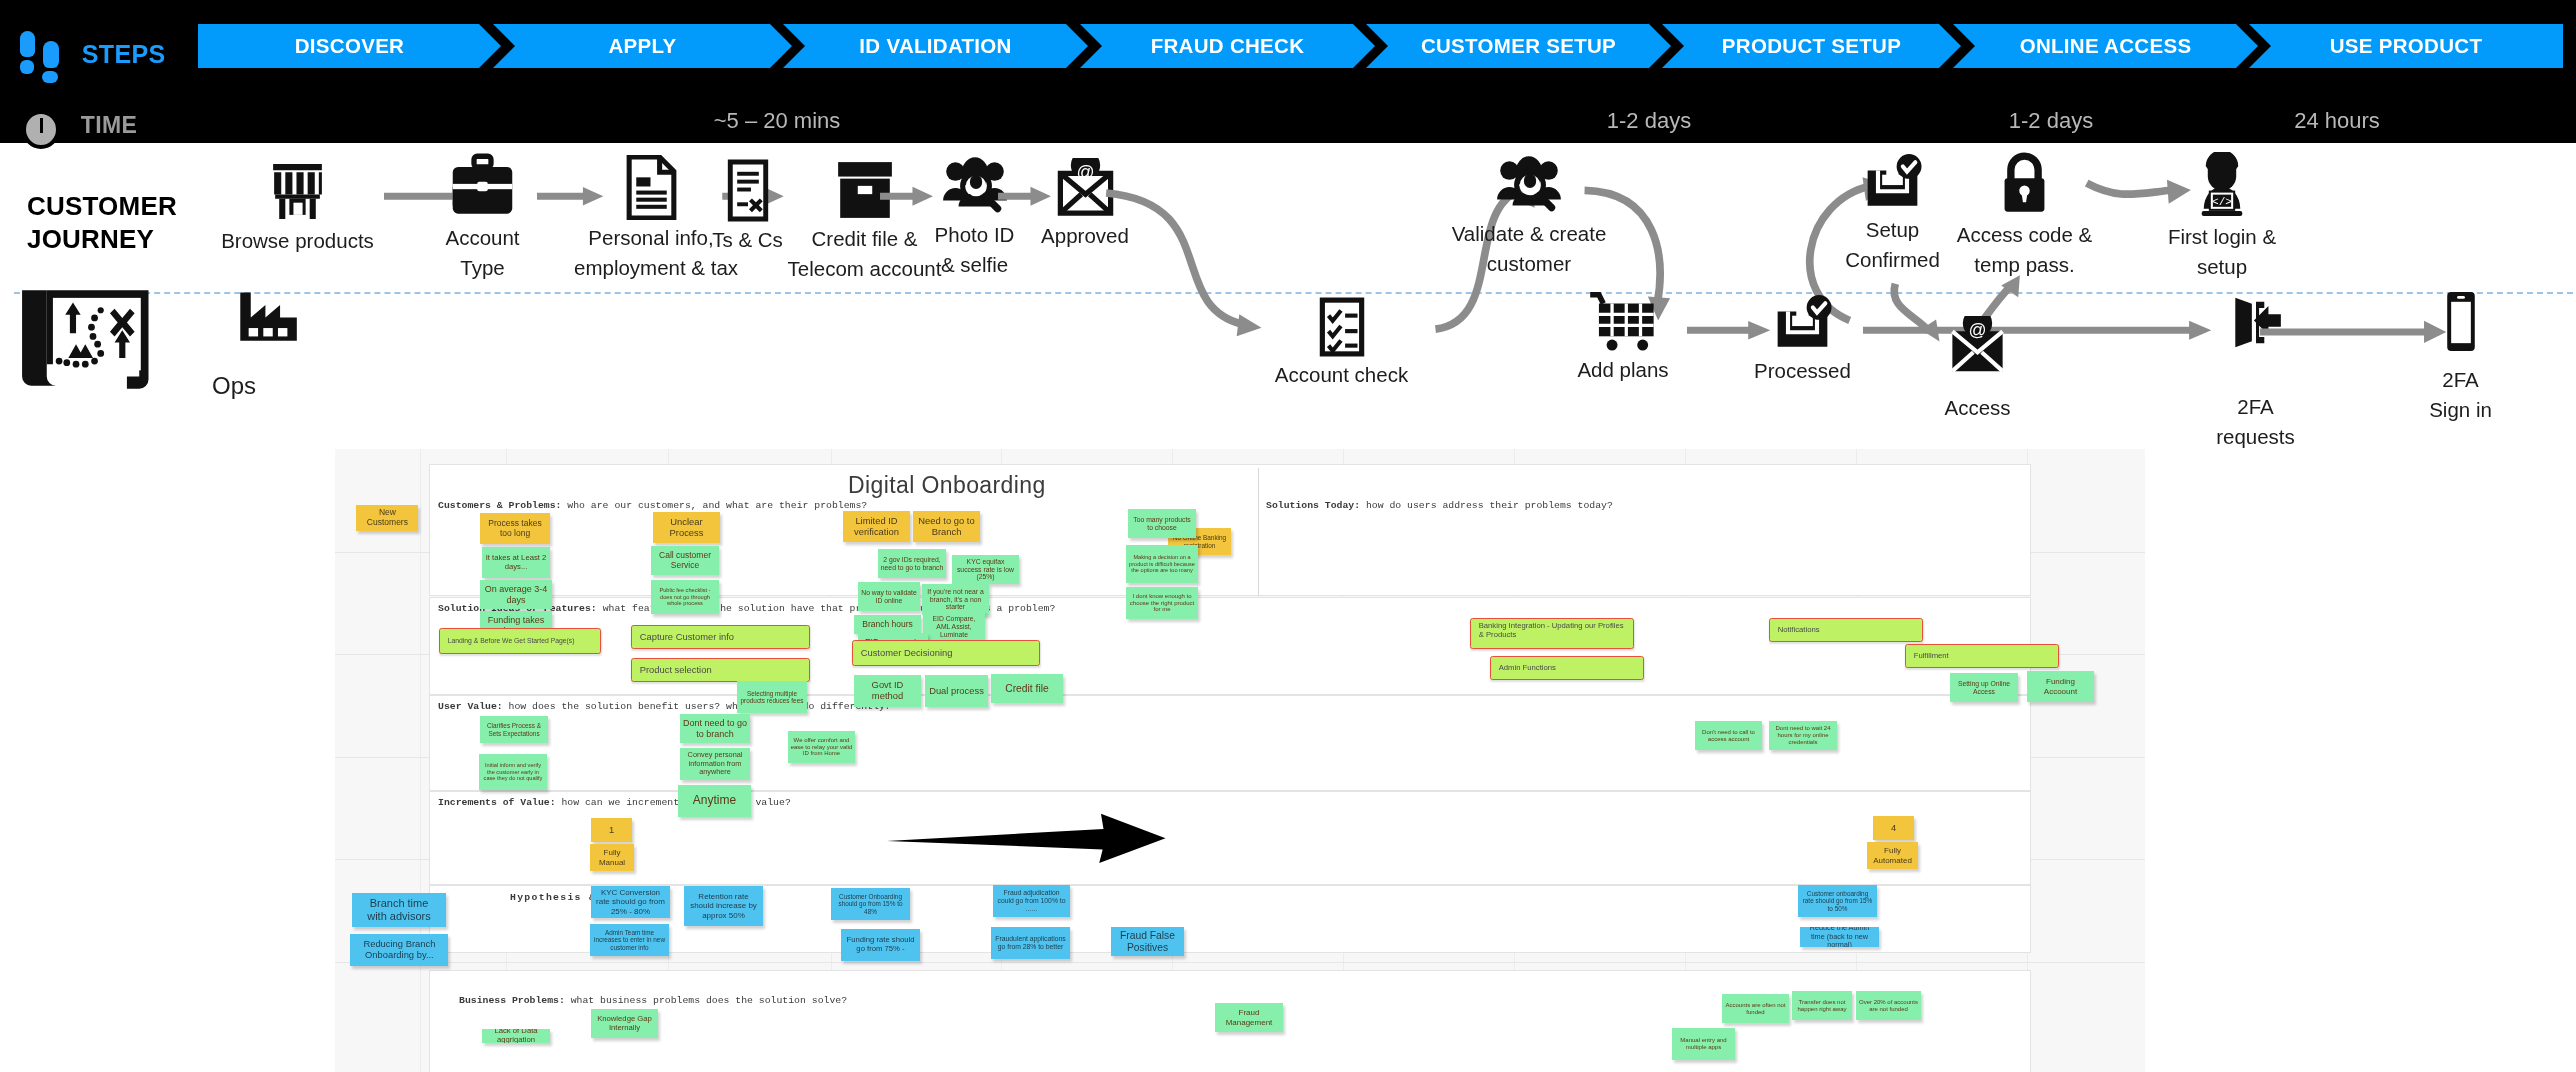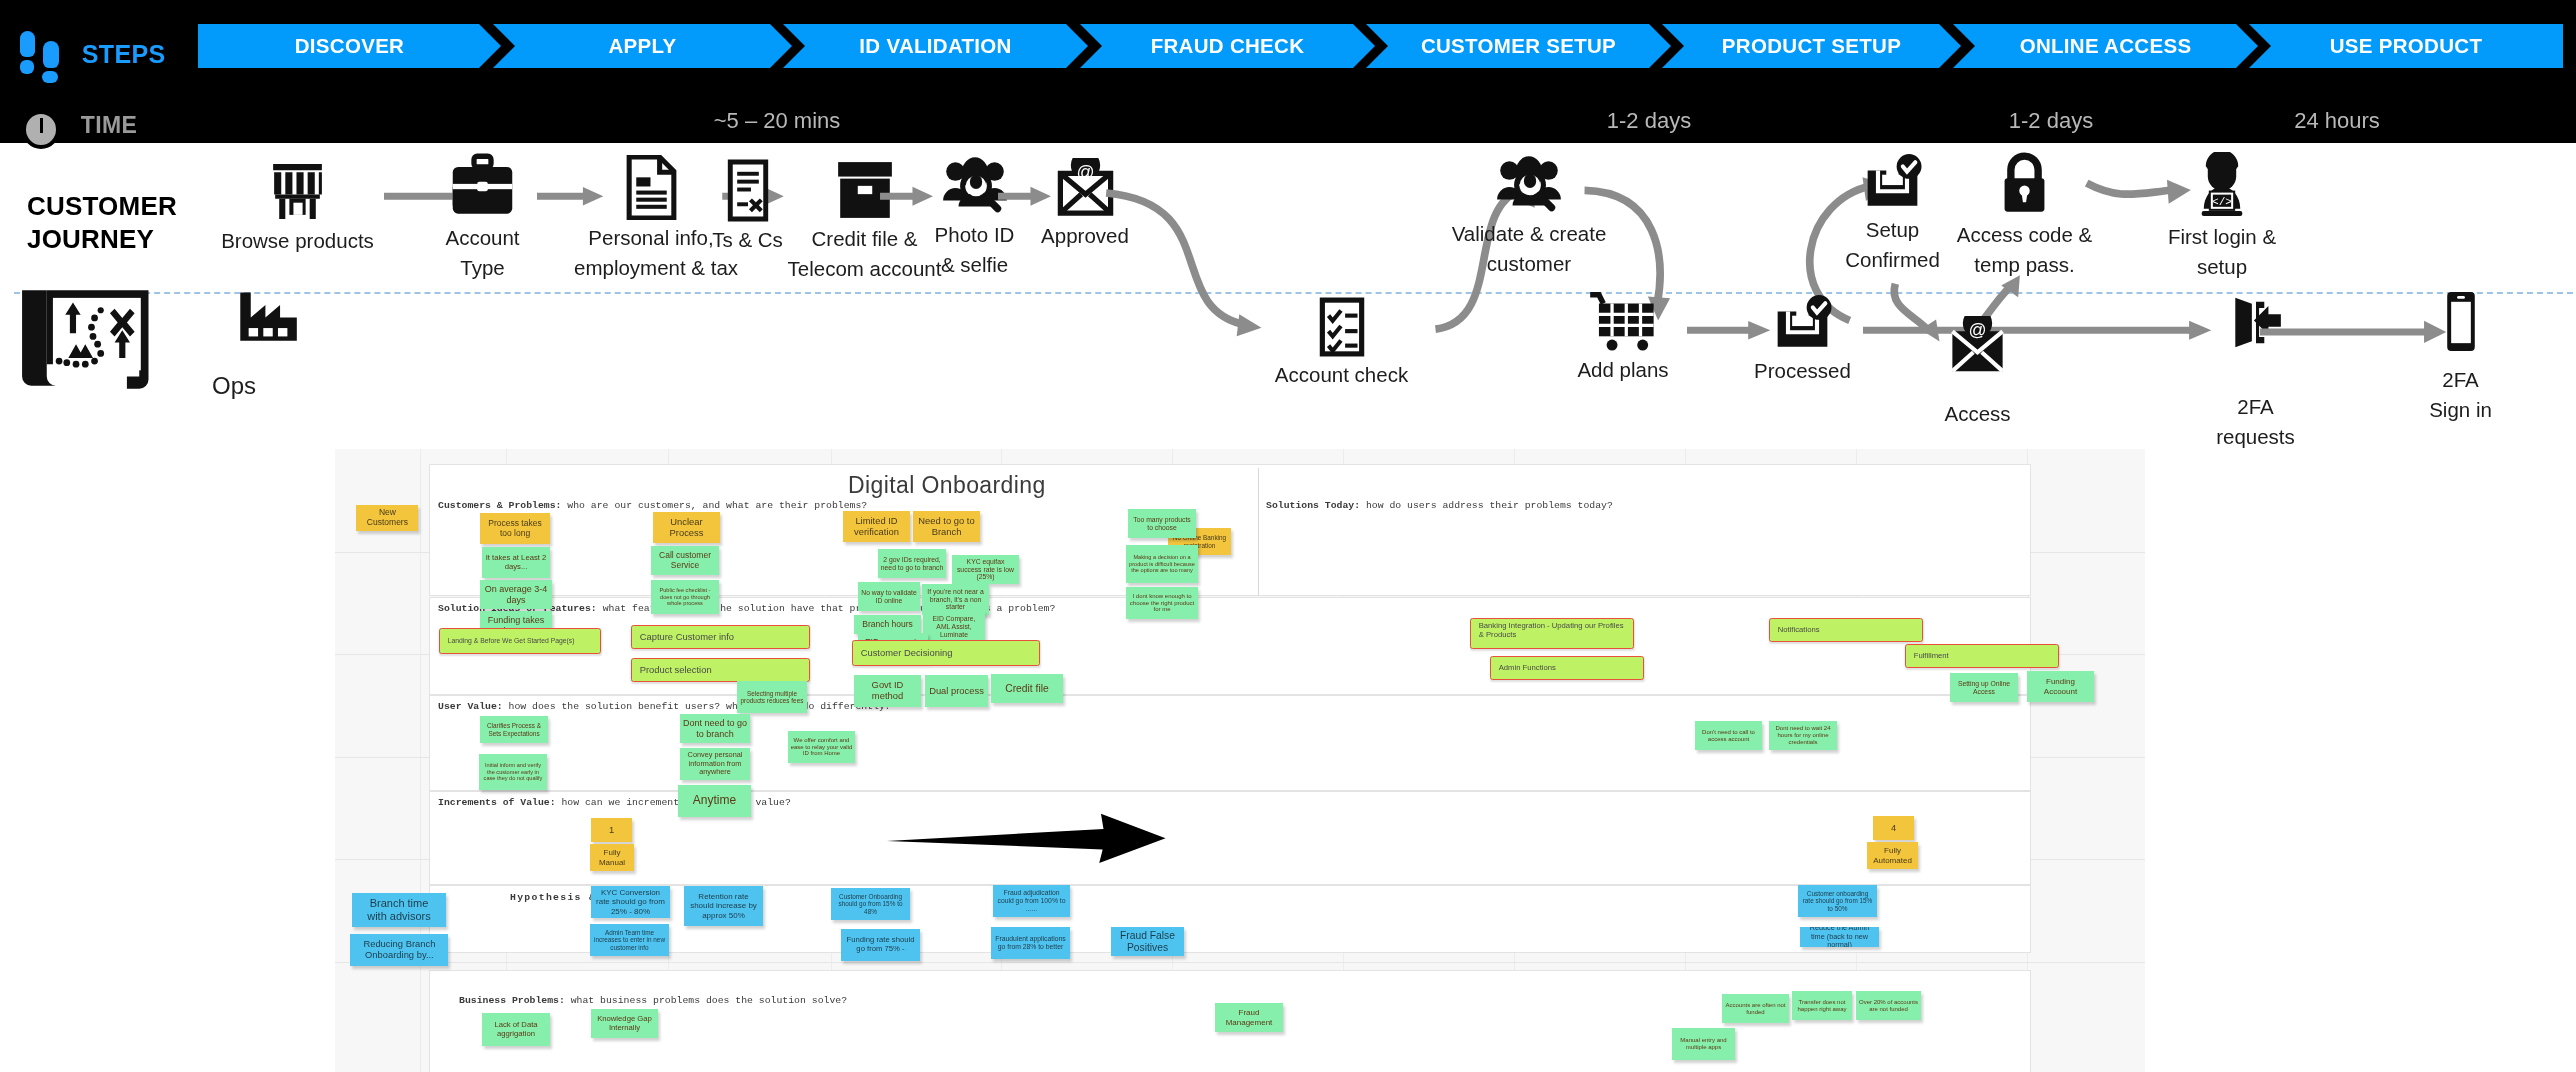--- a/index.html
+++ b/index.html
@@ -462,21 +462,21 @@
   <div class="node" style="left:1892px;top:316px;width:171px;">
     <div class="ico">
       <svg class="icon-svg" viewBox="0 0 64 56" width="67" height="60" style="margin:0 auto">
         <path d="M8 14 h48 v38 h-48 z" fill="#111"></path>
         <path d="M8 14 l24 20 24-20" fill="none" stroke="#fff" stroke-width="4"></path>
         <path d="M8 52 l20 -18 M56 52 l-20 -18" stroke="#fff" stroke-width="4" fill="none"></path>
         <path d="M22 16 a14 14 0 1 1 20 0 z" fill="#111"></path>
         <text x="32" y="18" font-size="17" fill="#fff" text-anchor="middle" font-family="Liberation Sans, sans-serif">@</text>
       </svg>
     </div>
-    <div class="cap" style="margin-top:25px">Access</div>
+    <div class="cap" style="margin-top:19px">Access</div>
   </div>
 
   <div class="node" style="left:2187px;top:295px;width:137px;">
     <div class="ico">
       <svg class="icon-svg" viewBox="0 0 56 52" width="58" height="55" style="margin:0 auto">
         <path d="M8 2 l16 6 v36 l-16 6 z" fill="#111"></path>
         <path d="M28 6 h8 v6 h-5 v28 h5 v6 h-8 z" fill="#111"></path>
         <path d="M52 18 h-12 v-8 l-14 14 14 14 v-8 h12 z" fill="#111"></path>
       </svg>
     </div>
@@ -627,21 +627,21 @@
     <div class="note blue" style="left:255px;top:475px;width:79px;height:32px;font-size:6.4px;">Admin Team time increases to enter in new customer info</div>
     <div class="note blue" style="left:349px;top:437px;width:79px;height:40px;font-size:8px;">Retention rate should increase by approx 50%</div>
     <div class="note blue" style="left:496px;top:439px;width:79px;height:32px;font-size:6.4px;">Customer Onboarding should go from 15% to 48%</div>
     <div class="note blue" style="left:506px;top:480px;width:79px;height:32px;font-size:7.7px;">Funding rate should go from 75% -</div>
     <div class="note blue" style="left:658px;top:436px;width:77px;height:32px;font-size:6.8px;">Fraud adjudication could go from 100% to ......</div>
     <div class="note blue" style="left:656px;top:478px;width:79px;height:32px;font-size:6.8px;">Fraudulent applications go from 28% to better</div>
     <div class="note blue" style="left:776px;top:478px;width:73px;height:29px;font-size:10.3px;">Fraud False Positives</div>
     <div class="note blue" style="left:1463px;top:436px;width:79px;height:32px;font-size:6.4px;">Customer onboarding rate should go from 15% to 50%</div>
     <div class="note blue" style="left:1465px;top:478px;width:79px;height:20px;font-size:7.3px;">Reduce the Admin time (back to new normal)</div>
 
-    <div class="note orange" style="left:147px;top:564px;width:68px;height:33px;font-size:7.7px;">Lack of Data aggrigation</div>
+    <div class="note orange" style="left:147px;top:580px;width:68px;height:14px;font-size:7.7px;">Lack of Data aggrigation</div>
     <div class="note orange" style="left:256px;top:560px;width:67px;height:29px;font-size:7.7px;">Knowledge Gap Internally</div>
     <div class="note orange" style="left:880px;top:554px;width:68px;height:29px;font-size:8px;">Fraud Management</div>
     <div class="note orange" style="left:1387px;top:545px;width:67px;height:29px;font-size:6px;">Accounts are often not funded</div>
     <div class="note orange" style="left:1457px;top:542px;width:60px;height:29px;font-size:6px;">Transfer does not happen right away</div>
     <div class="note orange" style="left:1521px;top:542px;width:65px;height:29px;font-size:6px;">Over 20% of accounts are not funded</div>
     <div class="note orange" style="left:1337px;top:579px;width:63px;height:32px;font-size:6px;">Manual entry and multiple apps</div>
   </div>
 
 </div>
 

